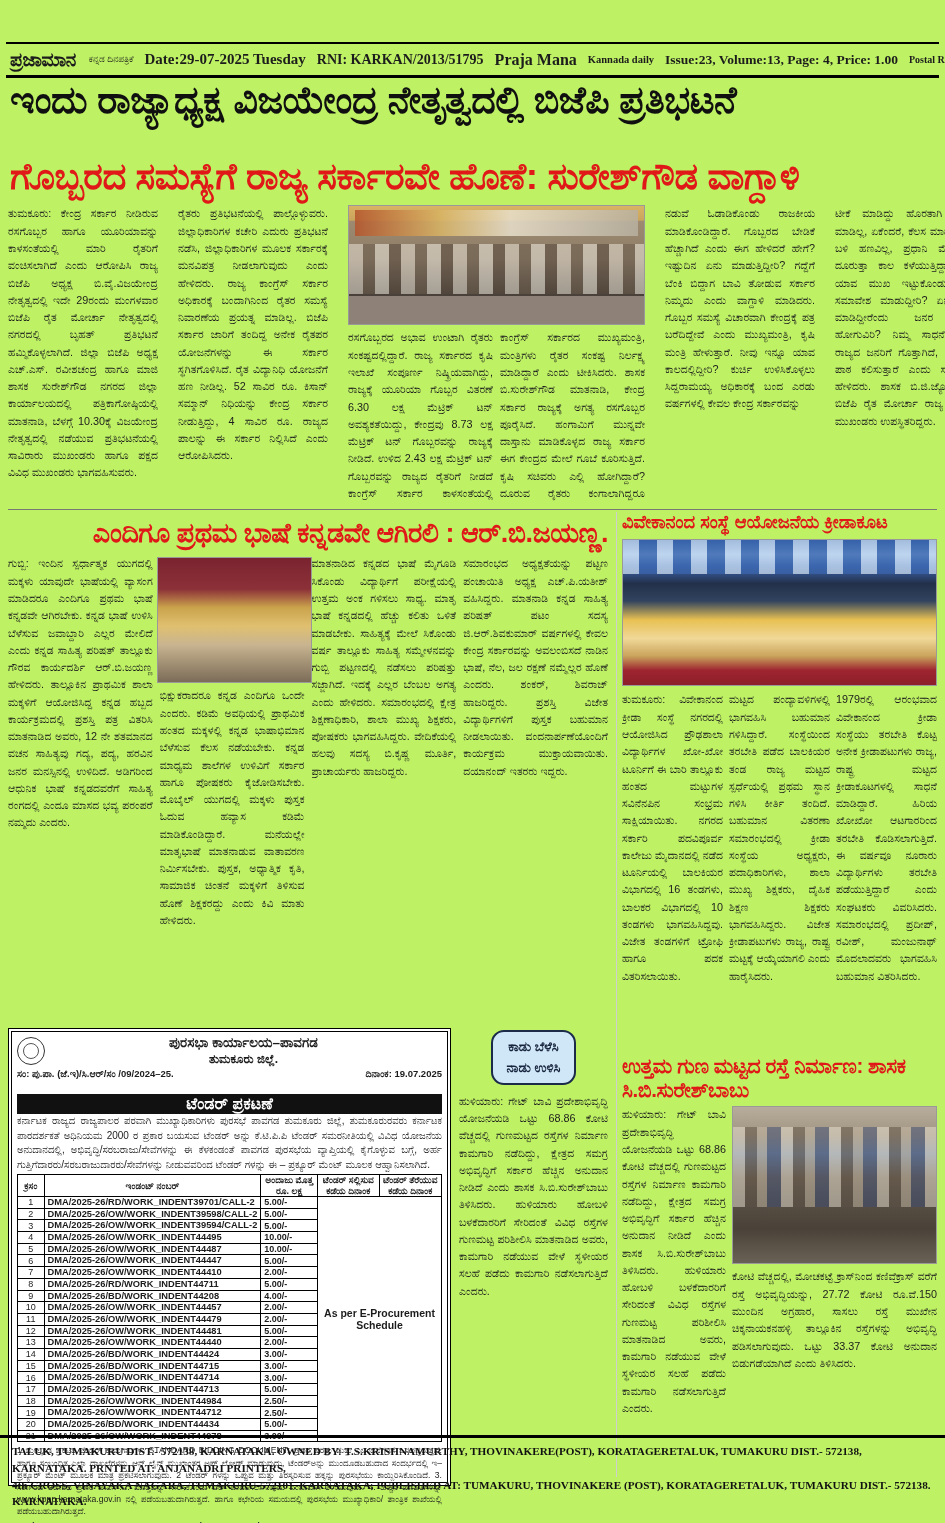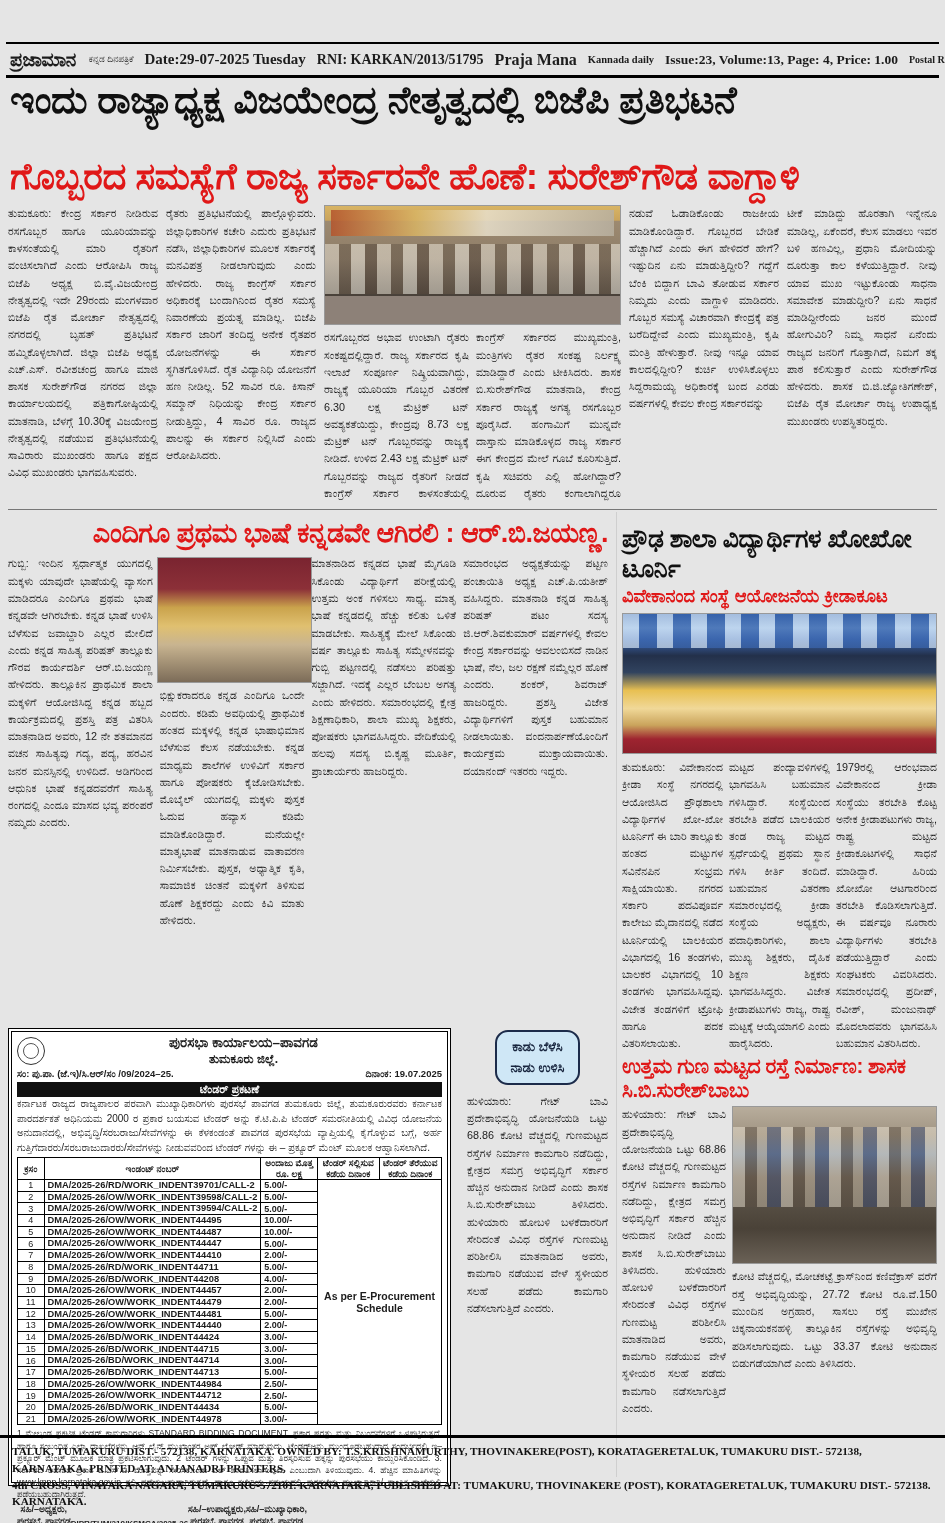--- a/index.html
+++ b/index.html
@@ -1,35 +1,35 @@
 <!DOCTYPE html>
 <html><head>
 <meta charset="utf-8">
 <style>
   html,body{margin:0;padding:0;background:#888;}
-  .page{position:relative;width:945px;height:1523px;margin:0 auto;background:#e5e5e5;
+  .page{position:relative;width:945px;height:1523px;margin:0 auto;background:#bef264;
         font-family:"Liberation Sans","DejaVu Sans",sans-serif;color:#1c1c1c;overflow:hidden;}
   
   .masthead{margin:42px 6px 0 6px;border-top:2px solid #000;border-bottom:3px solid #000;
             display:flex;align-items:center;gap:11px;padding:2px 4px;height:27px;white-space:nowrap;}
   .mh-logo{font-weight:bold;font-size:19px;letter-spacing:-0.5px;}
   .mh-logo-sub{font-size:9px;margin-left:2px;}
   .mh-date{font-family:"Liberation Serif",serif;font-weight:bold;font-size:15px;}
   .mh-rni{font-family:"Liberation Serif",serif;font-weight:bold;font-size:14px;}
   .mh-paper{font-family:"Liberation Serif",serif;font-weight:bold;font-size:16px;}
   .mh-paper-sub{font-family:"Liberation Serif",serif;font-size:10.5px;font-weight:bold;}
   .mh-issue{font-family:"Liberation Serif",serif;font-weight:bold;font-size:13.5px;}
   .mh-postal{font-family:"Liberation Serif",serif;font-weight:bold;font-size:10px;}
   
   .headline-main{padding:2px 8px 0 10px;font-size:38px;font-weight:bold;color:#101010;line-height:1.1;letter-spacing:-0.5px;}
   .headline-sub{padding:3px 8px 2px 10px;font-size:37px;font-weight:bold;color:#e01818;line-height:1.1;letter-spacing:-0.5px;margin-top:32px;}
   
   .coltxt{font-size:10.8px;line-height:1.6;text-align:justify;overflow:hidden;word-break:break-word;}
   
-  .top-article{display:flex;gap:8px;padding:6px 8px 0 8px;height:300px;}
+  .top-article{display:flex;gap:20px;padding:6px 8px 0 8px;height:300px;}
   .top-article .tcol{flex:0 0 150px;height:100%;}
   .top-center{flex:0 0 297px;display:flex;flex-direction:column;}
   .photo{position:relative;overflow:hidden;border:1px solid #999;}
   .photo-press{height:118px;background:linear-gradient(180deg,#d8b464 0%,#caa45c 12%,#9d8a70 13%,#8d7c68 45%,#6a5e52 60%,#4a423a 75%,#3b342e 100%);}
   .photo-press .banner{position:absolute;top:4px;left:6px;right:6px;height:26px;background:linear-gradient(90deg,#b4542c,#d8b464 30%,#e8e0cc 55%,#b8b0a0 100%);opacity:.85;}
   .photo-press .row-people{position:absolute;top:38px;left:0;right:0;height:50px;
       background:repeating-linear-gradient(90deg,#e8e2d4 0 14px,#6a5c4c 14px 26px,#f0ece0 26px 40px,#56483c 40px 52px);opacity:.55;}
   .photo-press .floor{position:absolute;bottom:0;left:0;right:0;height:28px;background:#8d8178;}
   .top-captions{display:flex;gap:7px;margin-top:4px;height:172px;}
   .top-captions .ccol{flex:1;}
@@ -41,30 +41,30 @@
   .right-wrap{flex:1;padding-left:5px;border-left:1px solid #cfcfcf;}
   
   .left-article{height:508px;}
   .la-headline{text-align:right;font-size:27px;font-weight:bold;color:#e01818;margin:6px 0 6px 0;letter-spacing:-0.5px;}
   .la-body{position:relative;display:flex;gap:7px;height:458px;}
   .la-body .lcol{flex:1;height:100%;}
   .photo-felicitation{position:absolute;left:149px;top:2px;width:153px;height:124px;
       background:linear-gradient(180deg,#7a2430 0%,#8c3038 25%,#caa34c 40%,#e0c070 55%,#c8b490 70%,#7c6c58 100%);}
   .pad-photo{padding-top:132px;}
   
-  .tender-row{display:flex;gap:16px;height:458px;margin-top:2px;}
+  .tender-row{display:flex;gap:8px;height:458px;margin-top:2px;}
   .tender-outer{flex:0 0 437px;border:1px solid #000;padding:2px;background:#fff;}
   .tender-inner{border:1px solid #000;height:100%;box-sizing:border-box;padding:3px 5px;display:flex;flex-direction:column;}
   .tender-head{display:flex;align-items:center;}
   .emblem{width:26px;height:26px;border:1.5px solid #333;border-radius:50%;position:relative;flex:0 0 auto;}
   .emblem:after{content:"";position:absolute;inset:5px;border:1px solid #555;border-radius:50%;}
   .tender-title{flex:1;text-align:center;font-weight:bold;font-size:13.5px;line-height:1.25;}
   .tender-title .t2{font-size:12px;}
   .tender-ref{display:flex;justify-content:space-between;font-size:9.5px;font-weight:bold;margin-top:1px;}
-  .tender-bar{background:#111;color:#fff;text-align:center;font-weight:bold;font-size:11px;margin-top:2px;padding:1px 0;}
+  .tender-bar{background:#111;color:#fff;text-align:center;font-weight:bold;font-size:16px;margin-top:14px;padding:1px 0;}
   .tender-intro{font-size:10px;line-height:1.45;text-align:justify;margin-top:0;}
   table.tender{border-collapse:collapse;width:100%;margin-top:2px;font-size:9px;}
   table.tender th,table.tender td{border:1px solid #000;padding:0 3px;line-height:1.15;}
   table.tender th{font-weight:bold;font-size:9px;text-align:center;}
   td.sl{text-align:center;width:22px;}
   td.indent{font-weight:bold;font-family:"Liberation Sans",sans-serif;font-size:9.3px;white-space:nowrap;}
   td.amt{width:58px;font-weight:bold;}
   td.sched{text-align:center;font-weight:bold;font-size:10.5px;width:130px;}
   .tender-notes{font-size:8.6px;line-height:1.4;text-align:justify;margin-top:2px;}
   .tender-signs{display:flex;align-items:flex-end;font-size:9px;font-weight:bold;margin-top:3px;}
@@ -312,21 +312,20 @@
             <div>ಕಾಡು ಬೆಳೆಸಿ</div>
             <div>ನಾಡು ಉಳಿಸಿ</div>
           </div>
           <div class="coltxt" style="flex:1;">ಹುಳಿಯಾರು: ಗೇಟ್ ಬಾವಿ ಪ್ರದೇಶಾಭಿವೃದ್ಧಿ ಯೋಜನೆಯಡಿ ಒಟ್ಟು 68.86 ಕೋಟಿ ವೆಚ್ಚದಲ್ಲಿ ಗುಣಮಟ್ಟದ ರಸ್ತೆಗಳ ನಿರ್ಮಾಣ ಕಾಮಗಾರಿ ನಡೆದಿದ್ದು, ಕ್ಷೇತ್ರದ ಸಮಗ್ರ ಅಭಿವೃದ್ಧಿಗೆ ಸರ್ಕಾರ ಹೆಚ್ಚಿನ ಅನುದಾನ ನೀಡಿದೆ ಎಂದು ಶಾಸಕ ಸಿ.ಬಿ.ಸುರೇಶ್‌ಬಾಬು ತಿಳಿಸಿದರು. ಹುಳಿಯಾರು ಹೋಬಳಿ ಬಳಕೆದಾರರಿಗೆ ಸೇರಿದಂತೆ ವಿವಿಧ ರಸ್ತೆಗಳ ಗುಣಮಟ್ಟ ಪರಿಶೀಲಿಸಿ ಮಾತನಾಡಿದ ಅವರು, ಕಾಮಗಾರಿ ನಡೆಯುವ ವೇಳೆ ಸ್ಥಳೀಯರ ಸಲಹೆ ಪಡೆದು ಕಾಮಗಾರಿ ನಡೆಸಲಾಗುತ್ತಿದೆ ಎಂದರು.</div>
         </div>
       </div>
     </div>
 
     <div class="right-wrap">
       <div class="khokho">
-        <div class="kk-headline">ಪ್ರೌಢ ಶಾಲಾ ವಿದ್ಯಾರ್ಥಿಗಳ ಖೋಖೋ ಟೂರ್ನಿ</div>
         <div class="kk-subhead">ವಿವೇಕಾನಂದ ಸಂಸ್ಥೆ ಆಯೋಜನೆಯ ಕ್ರೀಡಾಕೂಟ</div>
         <div class="photo photo-khokho">
           <div class="drape"></div>
         </div>
         <div class="kk-body">
           <div class="kcol coltxt">ತುಮಕೂರು: ವಿವೇಕಾನಂದ ಕ್ರೀಡಾ ಸಂಸ್ಥೆ ನಗರದಲ್ಲಿ ಆಯೋಜಿಸಿದ ಪ್ರೌಢಶಾಲಾ ವಿದ್ಯಾರ್ಥಿಗಳ ಖೋ-ಖೋ ಟೂರ್ನಿಗೆ ಈ ಬಾರಿ ತಾಲ್ಲೂಕು ಹಂತದ ಮಟ್ಟುಗಳ ಸವಿನೆನಪಿನ ಸಂಭ್ರಮ ಸಾಕ್ಷಿಯಾಯಿತು. ನಗರದ ಸರ್ಕಾರಿ ಪದವಿಪೂರ್ವ ಕಾಲೇಜು ಮೈದಾನದಲ್ಲಿ ನಡೆದ ಟೂರ್ನಿಯಲ್ಲಿ ಬಾಲಕಿಯರ ವಿಭಾಗದಲ್ಲಿ 16 ತಂಡಗಳು, ಬಾಲಕರ ವಿಭಾಗದಲ್ಲಿ 10 ತಂಡಗಳು ಭಾಗವಹಿಸಿದ್ದವು. ವಿಜೇತ ತಂಡಗಳಿಗೆ ಟ್ರೋಫಿ ಹಾಗೂ ಪದಕ ವಿತರಿಸಲಾಯಿತು.</div>
           <div class="kcol coltxt">ಮಟ್ಟದ ಪಂದ್ಯಾವಳಿಗಳಲ್ಲಿ ಭಾಗವಹಿಸಿ ಬಹುಮಾನ ಗಳಿಸಿದ್ದಾರೆ. ಸಂಸ್ಥೆಯಿಂದ ತರಬೇತಿ ಪಡೆದ ಬಾಲಕಿಯರ ತಂಡ ರಾಜ್ಯ ಮಟ್ಟದ ಸ್ಪರ್ಧೆಯಲ್ಲಿ ಪ್ರಥಮ ಸ್ಥಾನ ಗಳಿಸಿ ಕೀರ್ತಿ ತಂದಿದೆ. ಬಹುಮಾನ ವಿತರಣಾ ಸಮಾರಂಭದಲ್ಲಿ ಕ್ರೀಡಾ ಸಂಸ್ಥೆಯ ಅಧ್ಯಕ್ಷರು, ಪದಾಧಿಕಾರಿಗಳು, ಶಾಲಾ ಮುಖ್ಯ ಶಿಕ್ಷಕರು, ದೈಹಿಕ ಶಿಕ್ಷಣ ಶಿಕ್ಷಕರು ಭಾಗವಹಿಸಿದ್ದರು. ವಿಜೇತ ಕ್ರೀಡಾಪಟುಗಳು ರಾಜ್ಯ, ರಾಷ್ಟ್ರ ಮಟ್ಟಕ್ಕೆ ಆಯ್ಕೆಯಾಗಲಿ ಎಂದು ಹಾರೈಸಿದರು.</div>
           <div class="kcol coltxt">1979ರಲ್ಲಿ ಆರಂಭವಾದ ವಿವೇಕಾನಂದ ಕ್ರೀಡಾ ಸಂಸ್ಥೆಯು ತರಬೇತಿ ಕೊಟ್ಟ ಅನೇಕ ಕ್ರೀಡಾಪಟುಗಳು ರಾಜ್ಯ, ರಾಷ್ಟ್ರ ಮಟ್ಟದ ಕ್ರೀಡಾಕೂಟಗಳಲ್ಲಿ ಸಾಧನೆ ಮಾಡಿದ್ದಾರೆ. ಹಿರಿಯ ಖೋಖೋ ಆಟಗಾರರಿಂದ ತರಬೇತಿ ಕೊಡಿಸಲಾಗುತ್ತಿದೆ. ಈ ವರ್ಷವೂ ನೂರಾರು ವಿದ್ಯಾರ್ಥಿಗಳು ತರಬೇತಿ ಪಡೆಯುತ್ತಿದ್ದಾರೆ ಎಂದು ಸಂಘಟಕರು ವಿವರಿಸಿದರು. ಸಮಾರಂಭದಲ್ಲಿ ಪ್ರದೀಪ್, ರವೀಶ್, ಮಂಜುನಾಥ್ ಮೊದಲಾದವರು ಭಾಗವಹಿಸಿ ಬಹುಮಾನ ವಿತರಿಸಿದರು.</div>
         </div>
       </div>

